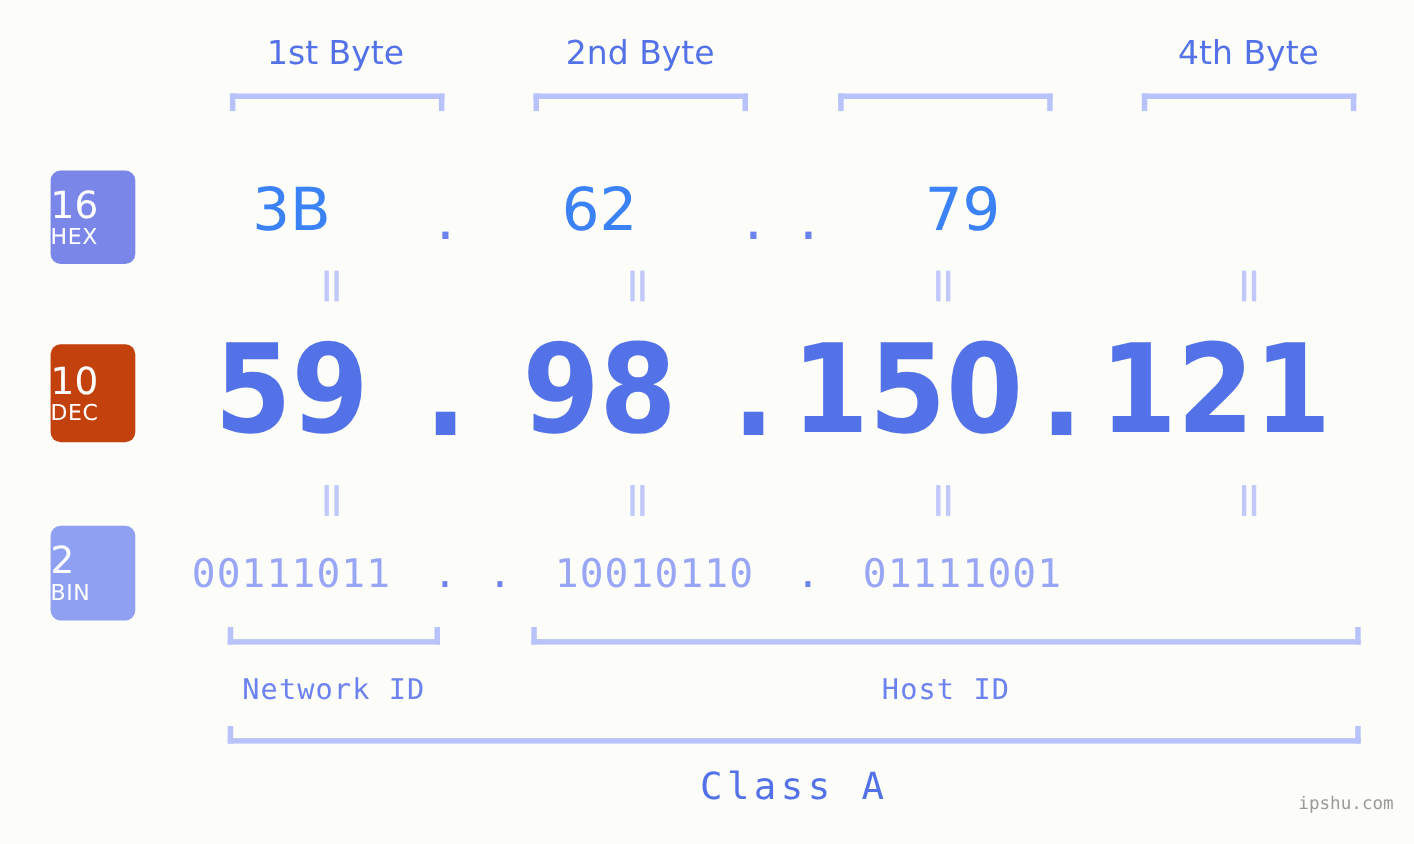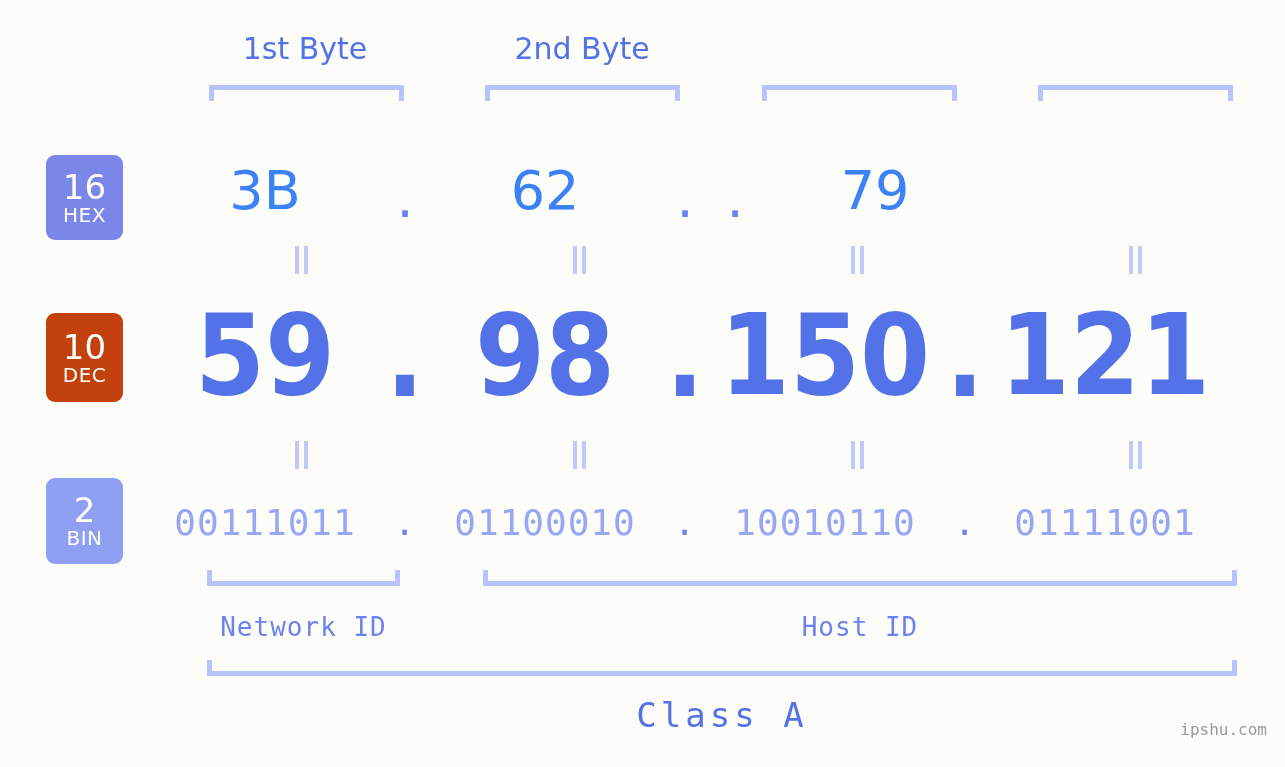--- a/index.html
+++ b/index.html
@@ -55,21 +55,20 @@
   
   .badge {
     position: absolute;
     left: 46px;
     width: 77px;
     border-radius: 9px;
     background: #7b87e8;
     color: #ffffff;
     display: flex;
     flex-direction: column;
-    align-items: center;
     justify-content: center;
     box-sizing: border-box;
   }
   .badge-num {
     font-size: 34px;
     line-height: 34px;
     font-weight: 400;
     font-family: "DejaVu Sans", sans-serif;
   }
   .badge-name {
@@ -210,20 +209,21 @@
     letter-spacing: 0px;
   }
 </style>
 </head>
 <body>
 
 <div class="stage">
 
   <div class="byte-label" style="left:205px; width:200px;">1st Byte</div>
   <div class="byte-label" style="left:482px; width:200px;">2nd Byte</div>
+  <div class="byte-label" style="left:1035px; width:200px;">4th Byte</div>
 
   <div class="bracket-down" style="left:209px; top:85px; width:195px;"></div>
   <div class="bracket-down" style="left:485px; top:85px; width:195px;"></div>
   <div class="bracket-down" style="left:762px; top:85px; width:195px;"></div>
   <div class="bracket-down" style="left:1038px; top:85px; width:195px;"></div>
 
   <div class="badge" id="badge-hex">
     <div class="badge-num">16</div>
     <div class="badge-name">HEX</div>
   </div>
@@ -285,21 +285,20 @@
       <span></span>
     </div>
   <div class="eq" style="left:1124px; top:440px;">
       <span></span>
       <span></span>
     </div>
 
   <div class="row" id="row-bin">
     <div class="cell octet">00111011</div>
     <div class="cell dot">.</div>
-    <div class="cell octet">01100010</div>
     <div class="cell dot">.</div>
     <div class="cell octet">10010110</div>
     <div class="cell dot">.</div>
     <div class="cell octet">01111001</div>
   </div>
 
   <div class="bracket-up" style="left:207px; top:570px; width:193px;"></div>
   <div class="bracket-up" style="left:483px; top:570px; width:754px;"></div>
 
   <div class="section-label" style="left:207px; top:612px; width:193px;">Network ID</div>

